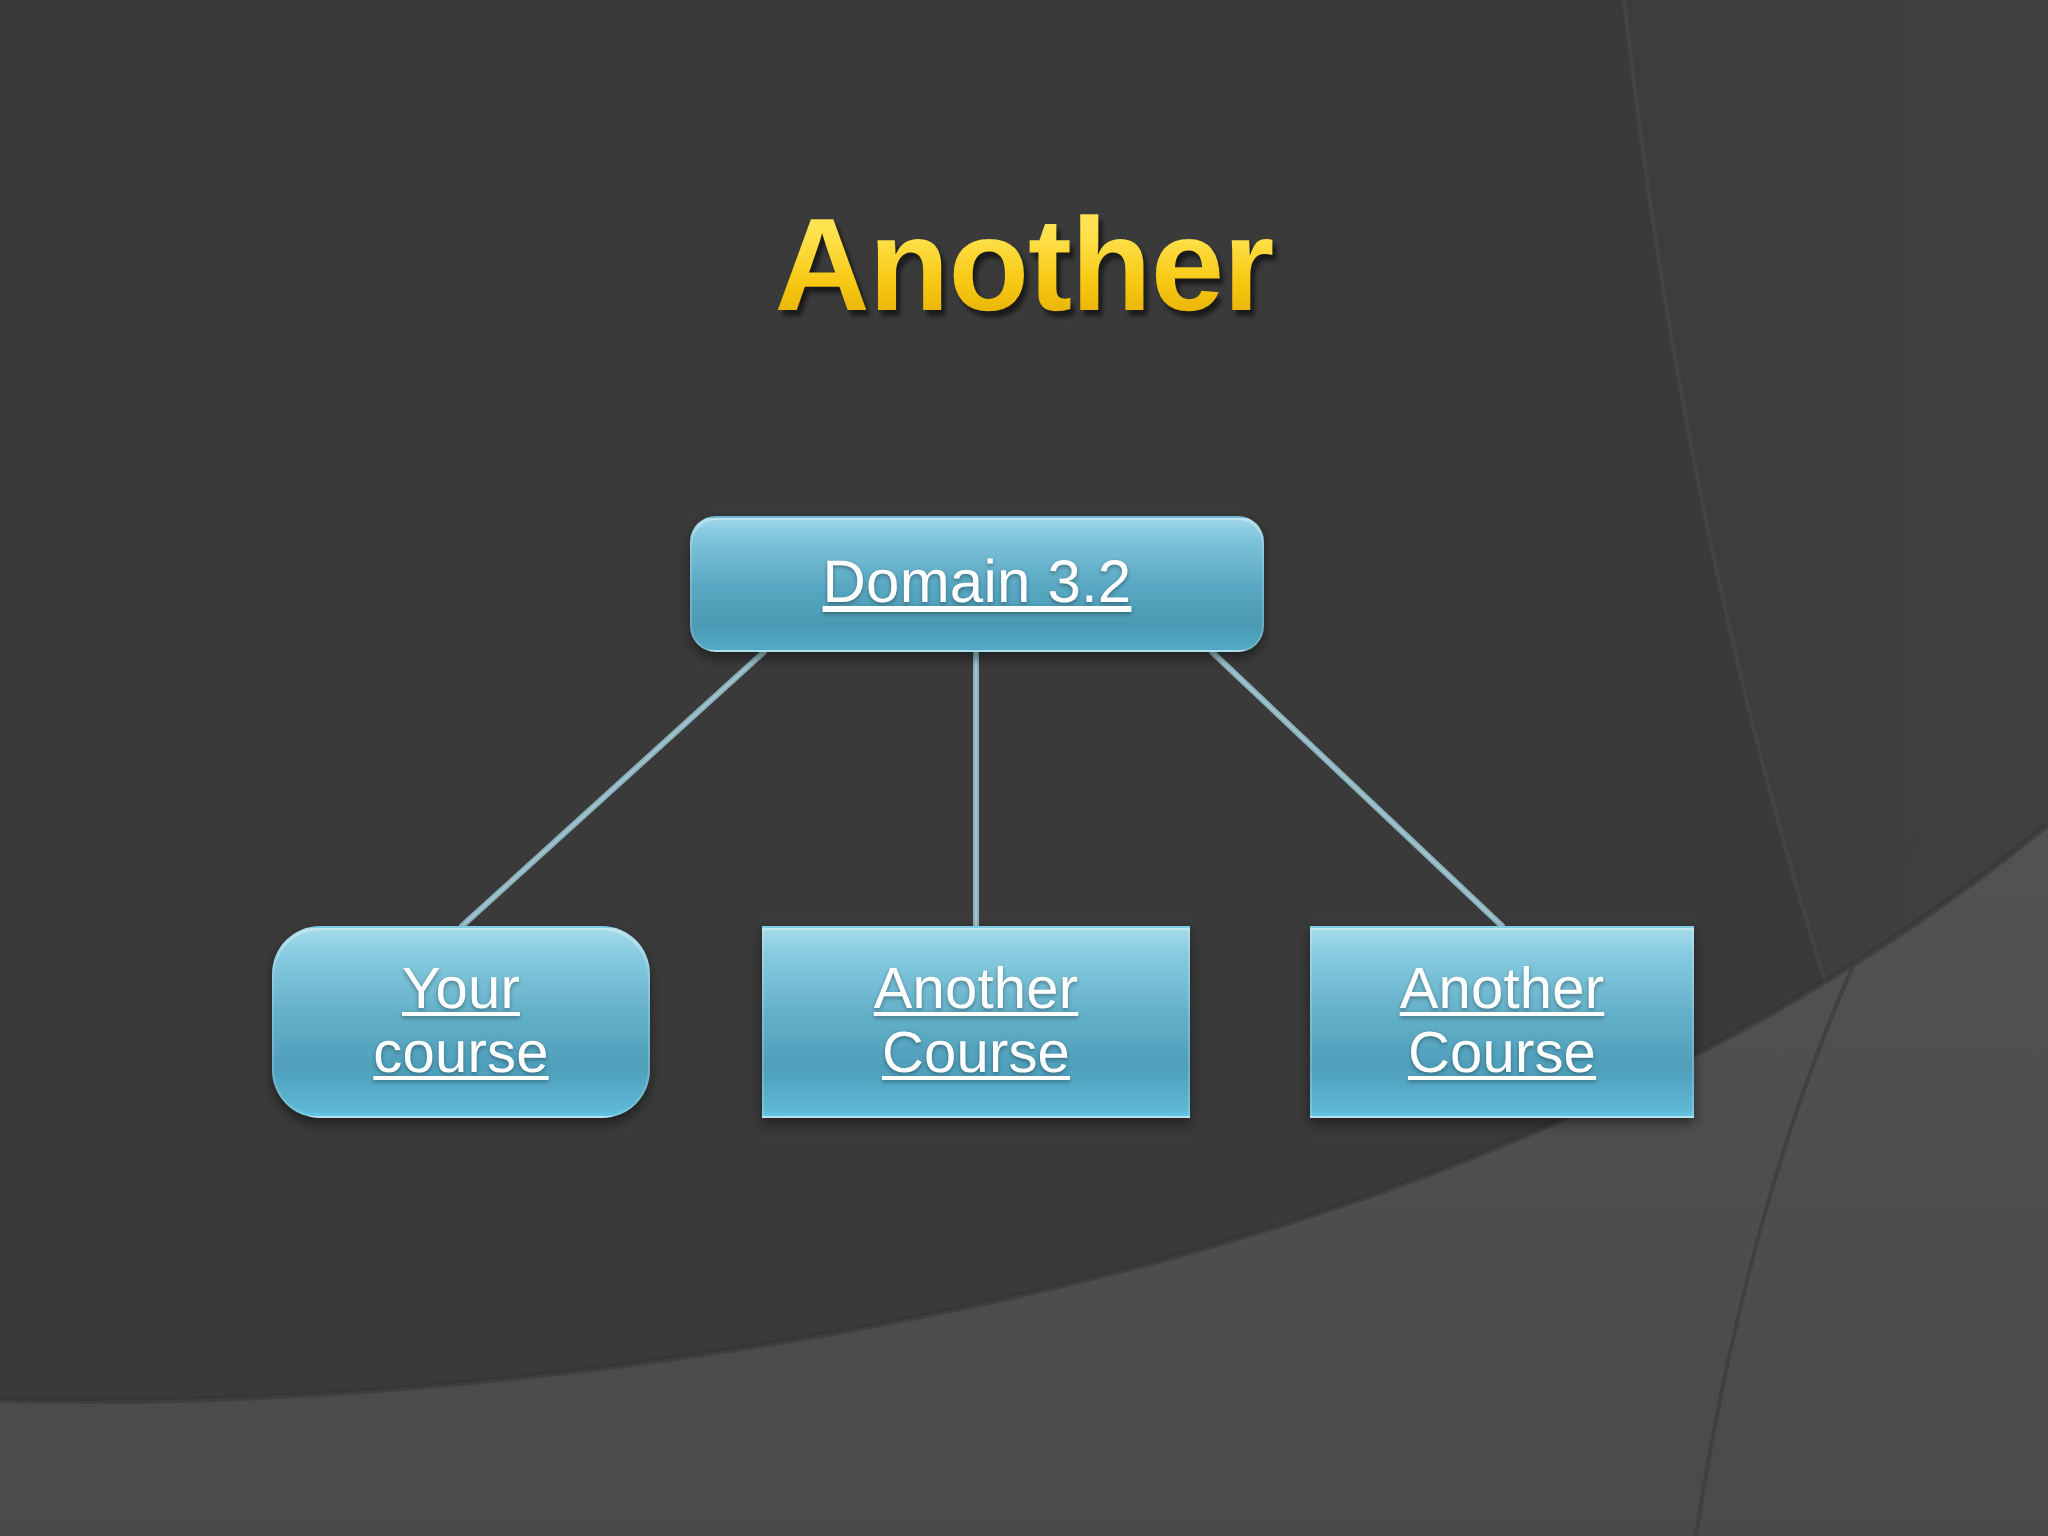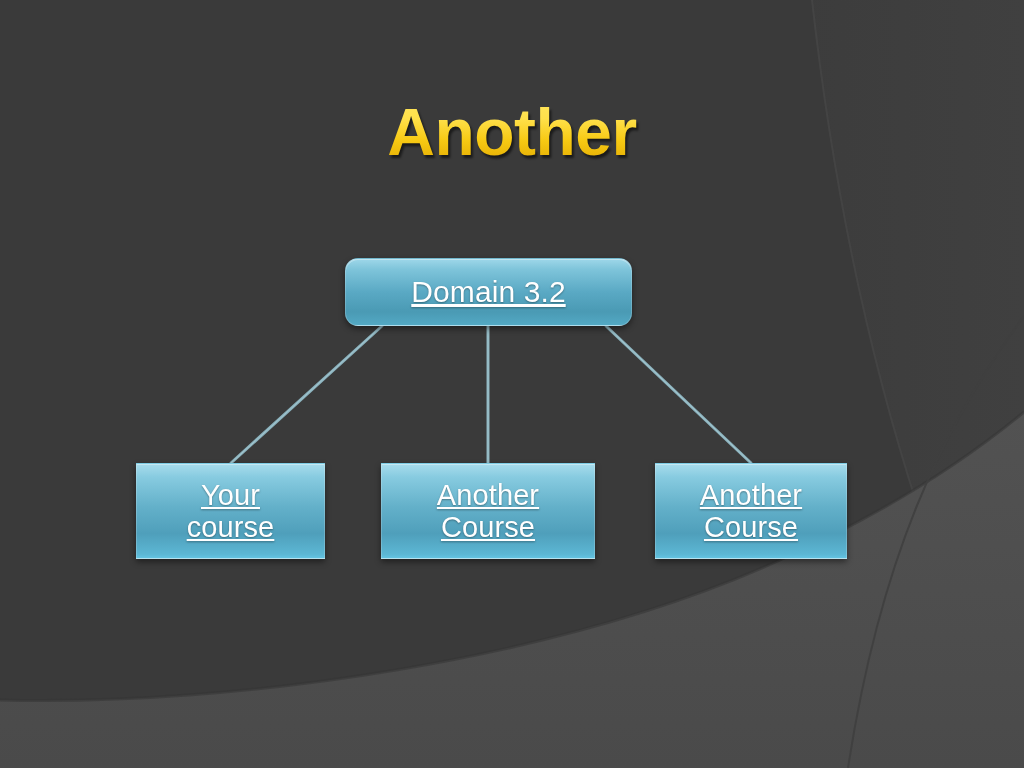--- a/index.html
+++ b/index.html
@@ -106,20 +106,21 @@
         #5aa9c4 50%,
         #4a9ab4 80%,
         #53a9c4 100%);
   }
 
   #node-child-0 {
     left: 136px;
     top: 463px;
     width: 189px;
     height: 96px;
+    border-radius: 24px;
   }
   #node-child-1 {
     left: 381px;
     top: 463px;
     width: 214px;
     height: 96px;
   }
   #node-child-2 {
     left: 655px;
     top: 463px;

